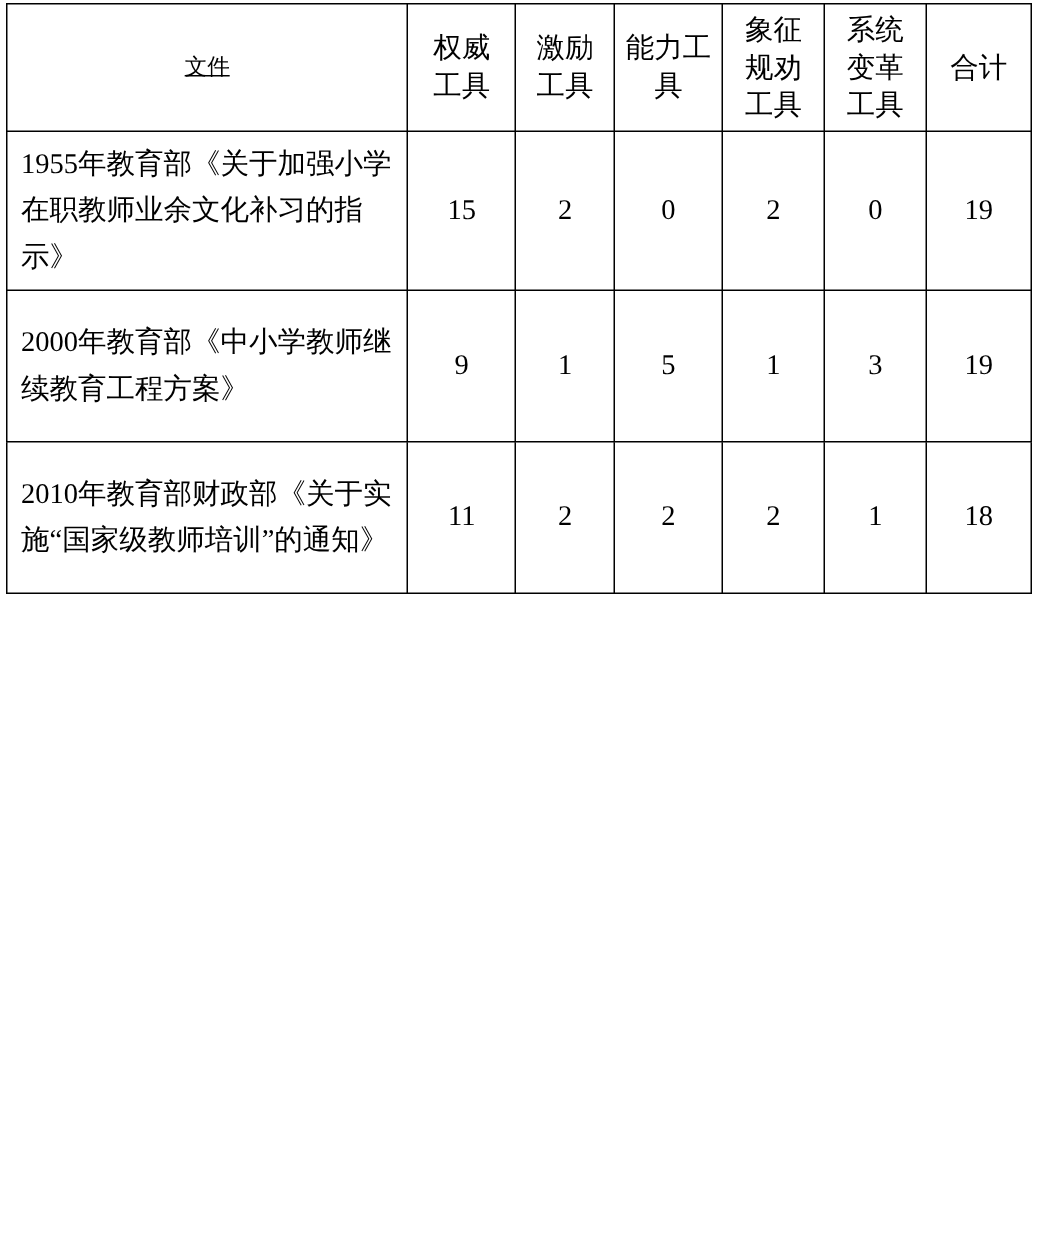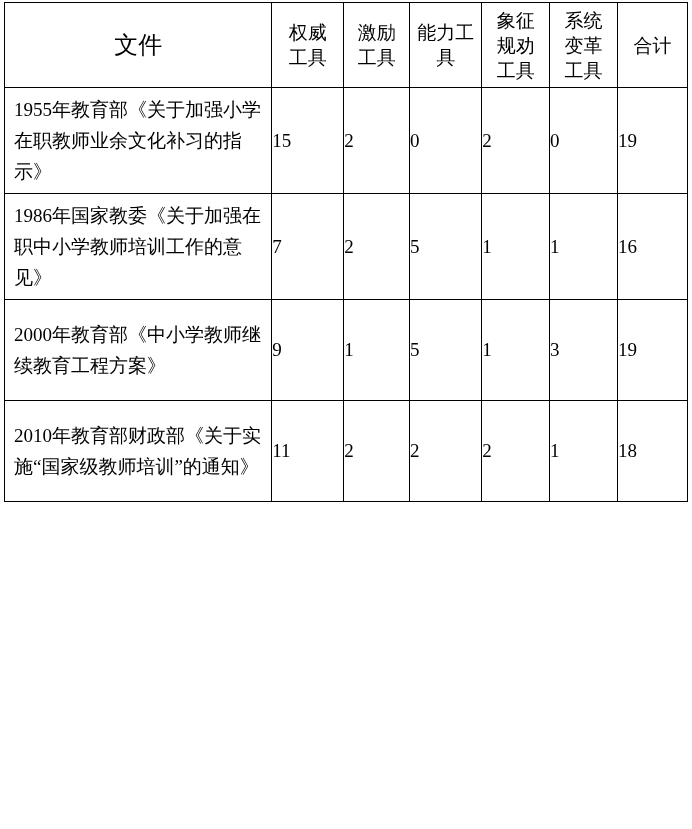--- a/index.html
+++ b/index.html
@@ -40,36 +40,38 @@
   col.c-num5   { width: 64px; }
   col.c-total  { width: 66px; }
 
   thead td {
     height: 84px;
     text-align: center;
     font-size: 19px;
     line-height: 25px;
   }
   thead td.doc-head {
-    font-size: 24px;
+    font-size: 15px;
+    text-decoration: underline;
   }
   .hd-inner {
     display: block;
     padding: 0 4px;
     word-break: break-all;
   }
   tbody td.doc-cell {
     font-size: 19px;
     line-height: 31px;
     text-align: left;
     padding: 6px 8px 6px 9px;
     word-break: break-all;
     margin-left: 21px;
   }
   tbody td.val-cell {
+    text-align: center;
     font-size: 19px;
   }
   tbody tr.r0 td { height: 88px; }
   tbody tr.r1 td { height: 120px; }
   tbody tr.r2 td { height: 88px; }
   tbody tr.r3 td { height: 88px; }
   tbody tr.r4 td { height: 88px; }
   tbody tr.r5 td { height: 88px; }
   tbody tr.r6 td { height: 88px; }
 </style>
@@ -122,29 +124,20 @@
     <tbody>
       <tr class="r0">
         <td class="doc-cell">1955年教育部《关于加强小学在职教师业余文化补习的指示》</td>
         <td class="val-cell">15</td>
         <td class="val-cell">2</td>
         <td class="val-cell">0</td>
         <td class="val-cell">2</td>
         <td class="val-cell">0</td>
         <td class="val-cell">19</td>
       </tr>
-      <tr class="r3">
-        <td class="doc-cell">1986年国家教委《关于加强在职中小学教师培训工作的意见》</td>
-        <td class="val-cell">7</td>
-        <td class="val-cell">2</td>
-        <td class="val-cell">5</td>
-        <td class="val-cell">1</td>
-        <td class="val-cell">1</td>
-        <td class="val-cell">16</td>
-      </tr>
       <tr class="r5">
         <td class="doc-cell">2000年教育部《中小学教师继续教育工程方案》</td>
         <td class="val-cell">9</td>
         <td class="val-cell">1</td>
         <td class="val-cell">5</td>
         <td class="val-cell">1</td>
         <td class="val-cell">3</td>
         <td class="val-cell">19</td>
       </tr>
       <tr class="r6">

